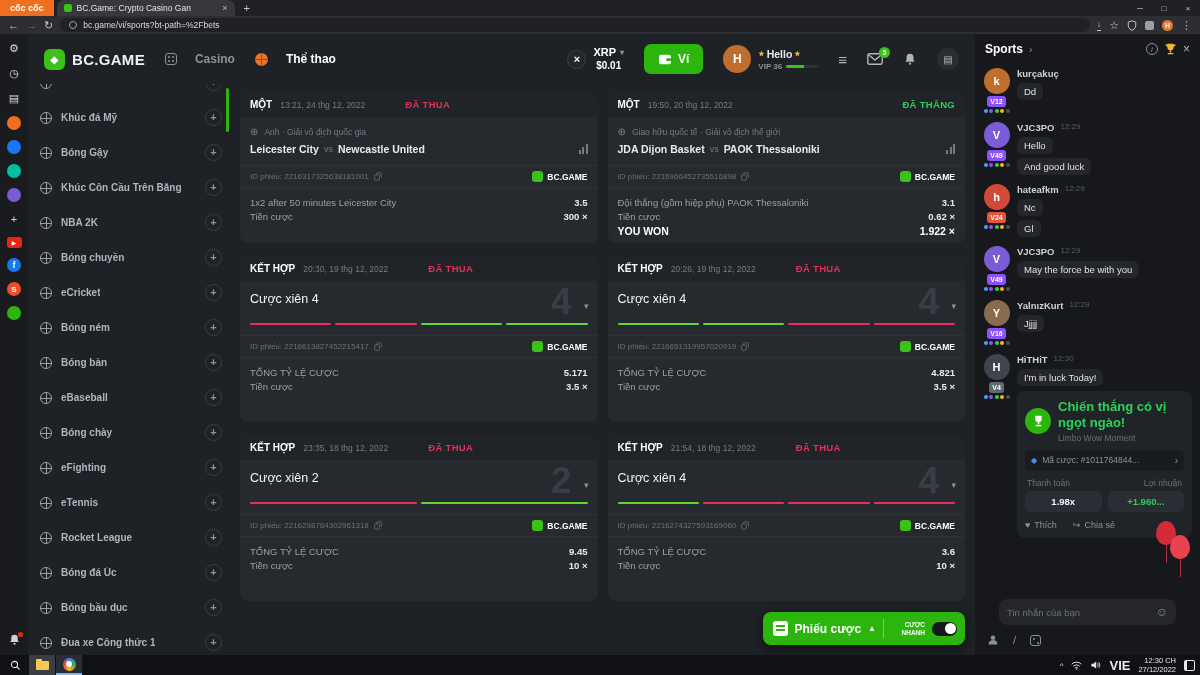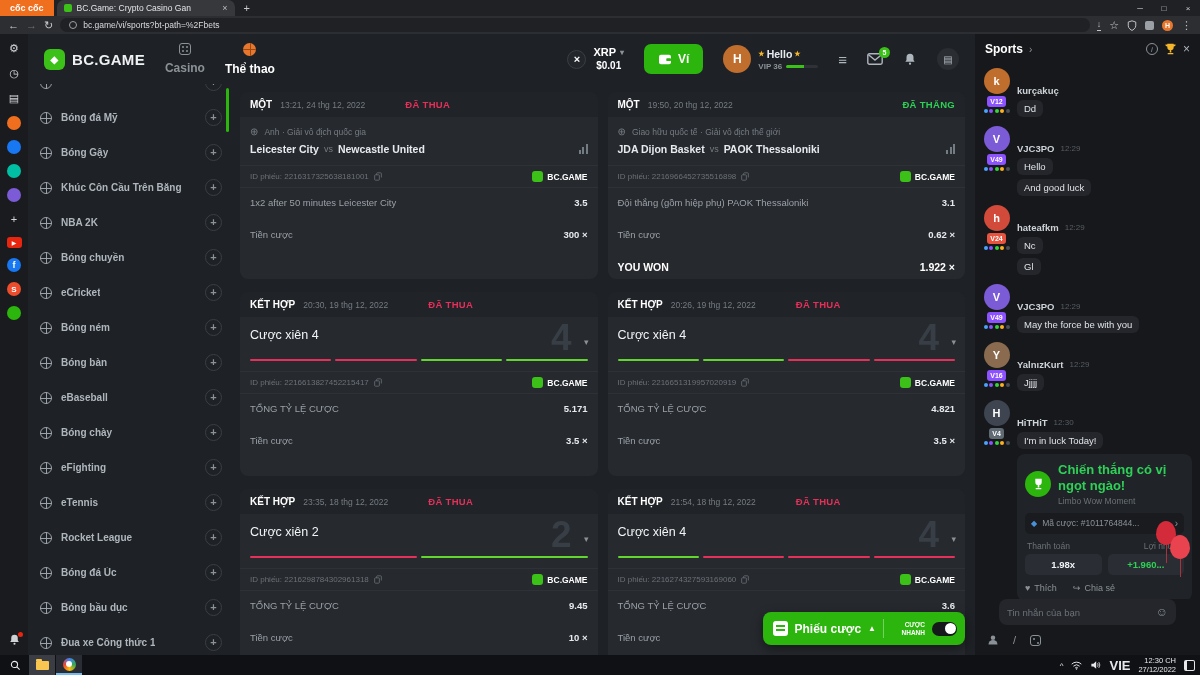--- a/index.html
+++ b/index.html
@@ -36,21 +36,21 @@
   .bs-spacer{flex:1;}
   .bell-wrap{position:relative;}
   .bell-dot{position:absolute;top:-1px;right:-2px;width:5px;height:5px;border-radius:50%;background:#e8250f;}
 
   .main-col{flex:1;display:flex;flex-direction:column;min-width:0;}
 
   
   .siteheader{height:50px;display:flex;align-items:center;padding:0 16px;gap:20px;flex:none;}
   .logo{display:flex;align-items:center;gap:7px;font-weight:bold;font-size:15px;letter-spacing:.3px;}
   .logo-gem{width:21px;height:21px;background:#3bc117;border-radius:6px;display:flex;align-items:center;justify-content:center;color:#fff;font-size:10px;}
-  .nav-item{display:flex;align-items:center;gap:6px;color:#8a9298;font-size:12px;font-weight:bold;flex-direction:column;}
+  .nav-item{display:flex;align-items:center;gap:18px;color:#8a9298;font-size:12px;font-weight:bold;}
   .nav-item.active{color:#fff;}
   .dice-ic{width:12px;height:12px;border:1.4px solid #8a9298;border-radius:3px;position:relative;}
   .dice-ic::before{content:"";position:absolute;top:2px;left:2px;width:2px;height:2px;border-radius:50%;background:#8a9298;box-shadow:4px 4px 0 #8a9298,4px 0 0 #8a9298,0 4px 0 #8a9298;}
   .bball{width:13px;height:13px;border-radius:50%;background:#e8772e;position:relative;overflow:hidden;}
   .bball::before{content:"";position:absolute;left:50%;top:-2px;bottom:-2px;width:1px;background:#9c4a14;}
   .bball::after{content:"";position:absolute;top:50%;left:-2px;right:-2px;height:1px;background:#9c4a14;}
   .hdr-spacer{flex:1;}
   .wallet-sel{display:flex;align-items:center;gap:7px;}
   .xrp-ic{width:19px;height:19px;border-radius:50%;background:#23262b;border:1px solid #3a3f44;color:#fff;font-size:11px;font-weight:bold;display:flex;align-items:center;justify-content:center;}
   .wallet-col{display:flex;flex-direction:column;align-items:center;line-height:1.2;}
@@ -97,21 +97,21 @@
   .status.win{color:#2ed157;}
   .league{display:flex;align-items:center;gap:6px;color:#747c83;font-size:8.5px;padding:9px 10px 3px;}
   .globe{font-size:10px;color:#747c83;}
   .teamsrow{display:flex;align-items:center;padding:3px 10px 10px;font-size:10.5px;font-weight:bold;color:#e8ebee;}
   .teamsrow .vs{color:#747c83;font-weight:normal;margin:0 5px;font-size:9px;}
   .stat-ic{margin-left:auto;display:flex;align-items:flex-end;gap:1.5px;}
   .stat-ic i{display:block;width:2px;background:#747c83;}
   .idrow{display:flex;align-items:center;border-top:1px solid #2e3237;border-bottom:1px solid #2e3237;padding:5px 10px;color:#6b7278;font-size:8px;gap:5px;}
   .mini-brand{margin-left:auto;display:flex;align-items:center;gap:4px;font-size:8.5px;font-weight:bold;color:#fff;}
   .mini-gem{width:11px;height:11px;background:#3bc117;border-radius:3px;}
-  .rows{padding:9px 10px 6px;display:flex;flex-direction:column;gap:21px;}
+  .rows{padding:9px 10px 6px;display:flex;flex-direction:column;gap:3px;}
   .brow{display:flex;justify-content:space-between;align-items:baseline;color:#9aa1a8;font-size:9.5px;gap:10px;}
   .brow .val{color:#e8ebee;font-weight:bold;flex:none;}
   .brow.wonrow, .brow.wonrow .val{color:#fff;font-weight:bold;font-size:10.5px;}
   .combo-top{padding:11px 10px 0;position:relative;height:42px;flex:none;}
   .combo-title{font-size:12.5px;color:#f2f4f6;}
   .combo-big{position:absolute;right:26px;top:0px;font-size:37px;font-weight:bold;color:#383e45;line-height:42px;}
   .combo-caret{position:absolute;right:9px;top:20px;color:#8a9298;font-size:9px;}
   .segline{display:flex;gap:4px;margin:0 10px 10px;}
   .seg{height:2px;flex:1;border-radius:1px;}
   .seg.win{background:#62d62e;}
@@ -139,21 +139,21 @@
   .chat-close{color:#aeb6bd;font-size:12px;}
   .chat-msgs{flex:1;padding:4px 8px;display:flex;flex-direction:column;gap:9px;overflow:hidden;}
   .msg{display:flex;gap:7px;}
   .avcol{width:27px;flex:none;display:flex;flex-direction:column;align-items:center;gap:2px;}
   .av{width:26px;height:26px;border-radius:50%;color:#fff;font-weight:bold;font-size:11px;display:flex;align-items:center;justify-content:center;}
   .vip{font-size:7px;color:#fff;border-radius:3px;padding:0 3px;font-weight:bold;line-height:11px;}
   .dots{display:flex;gap:1.5px;}
   .dot{width:4px;height:4px;border-radius:50%;}
   .d1{background:#4aa3ff;}.d2{background:#8c52ff;}.d3{background:#35d63a;}.d4{background:#ffb020;}.d5{background:#4a5057;}
   .mbody{flex:1;min-width:0;}
-  .mname{font-size:9.5px;font-weight:bold;color:#cdd3d8;display:flex;gap:6px;align-items:center;margin-top:17px;}
+  .mname{font-size:9.5px;font-weight:bold;color:#cdd3d8;display:flex;gap:6px;align-items:flex-start;}
   .mtime{font-size:8px;color:#565d64;font-weight:normal;}
   .bubble{display:table;background:#24262b;border-radius:6px;padding:3px 7px;font-size:9.5px;color:#dfe3e6;margin-top:4px;max-width:100%;}
   .wincard{background:#202327;border-radius:8px;padding:8px;margin-top:5px;}
   .wc-top{display:flex;gap:7px;align-items:center;}
   .wc-ic{width:26px;height:26px;border-radius:50%;background:#2bb50d;display:flex;align-items:center;justify-content:center;flex:none;}
   .wc-title{color:#2ed157;font-weight:bold;font-size:13px;line-height:1.25;}
   .wc-sub{color:#6b7278;font-size:8.5px;margin-top:1px;}
   .wc-id{margin-top:7px;background:#191b1e;border-radius:5px;display:flex;align-items:center;gap:5px;padding:5px 6px;color:#8a9298;font-size:8.5px;}
   .wc-id .gem{color:#4a90d9;font-size:8px;}
   .wc-id .sp{flex:1;}
@@ -324,21 +324,21 @@
 
       <div class="sportsbar">
         <div class="thumb"></div>
         <div class="sport-item partial">
             <span class="ball"></span>
             <span class="lbl"></span>
             <span class="plus-btn">+</span>
           </div>
         <div class="sport-item">
             <span class="ball"></span>
-            <span class="lbl">Bóng đá Mỹ</span>
+            <span class="lbl">Khúc đá Mỹ</span>
             <span class="plus-btn">+</span>
           </div>
         <div class="sport-item">
             <span class="ball"></span>
             <span class="lbl">Bóng Gậy</span>
             <span class="plus-btn">+</span>
           </div>
         <div class="sport-item">
             <span class="ball"></span>
             <span class="lbl">Khúc Côn Cầu Trên Băng</span>

